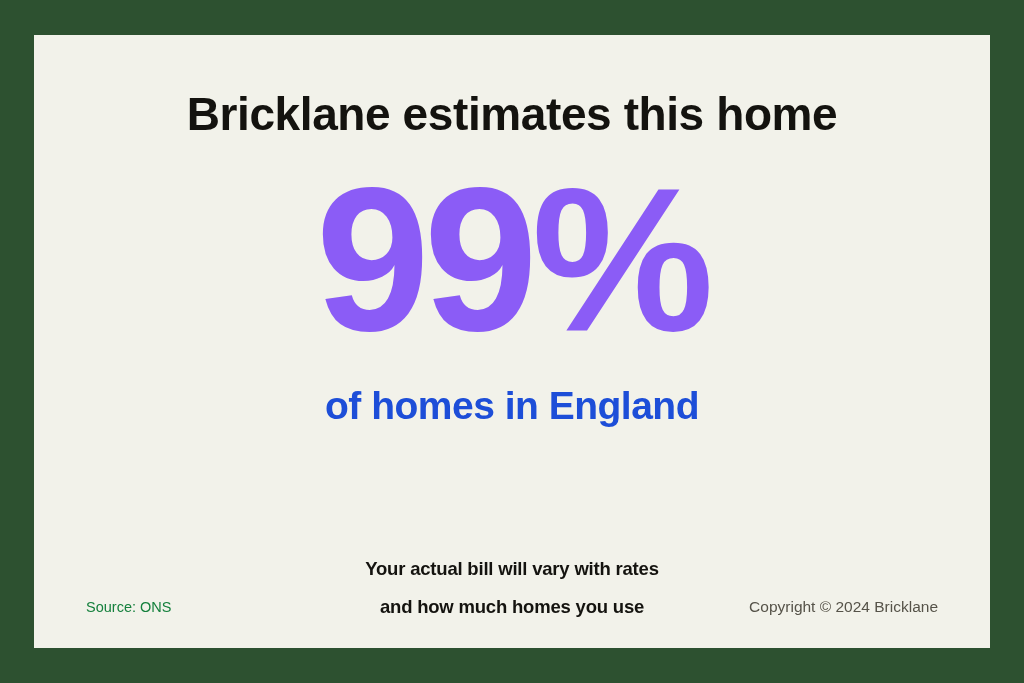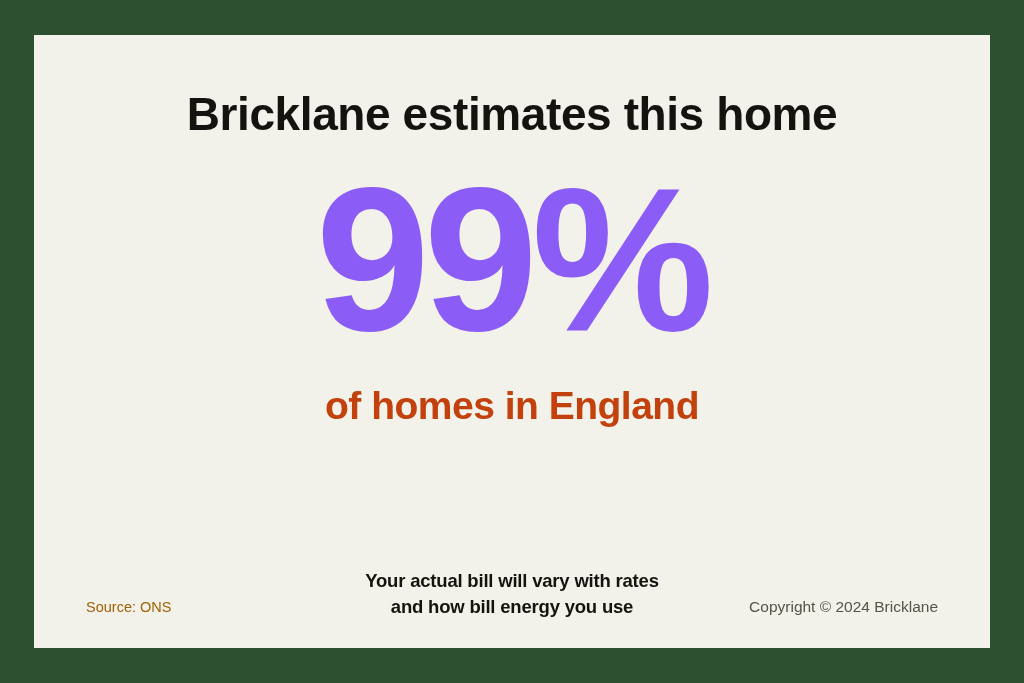--- a/index.html
+++ b/index.html
@@ -64,21 +64,21 @@
     font-family: "Liberation Sans", sans-serif;
     font-size: 205px;
     font-weight: 700;
     line-height: 185px;
     letter-spacing: -6px;
   }
 
   #stat-caption {
     display: block;
     margin-top: 32px;
-    color: #c2410c;
+    color: #1d4ed8;
     font-family: "Liberation Sans", sans-serif;
     font-size: 39px;
     font-weight: 700;
     line-height: 46px;
     letter-spacing: -0.5px;
     text-align: center;
   }
 
   
   #footer-row {
@@ -88,21 +88,21 @@
     bottom: 28px;
     height: 60px;
     display: flex;
     align-items: flex-end;
     justify-content: space-between;
     padding: 0 52px;
     box-sizing: border-box;
   }
 
   #source-note {
-    color: #a16207;
+    color: #15803d;
     font-size: 14.5px;
     font-weight: 400;
     line-height: 18px;
     white-space: nowrap;
     flex: 0 0 auto;
     padding-bottom: 4px;
     width: 200px;
   }
 
   #disclaimer {
@@ -110,20 +110,21 @@
     text-align: center;
     color: #14130f;
     font-size: 18.5px;
     font-weight: 700;
     line-height: 26px;
     letter-spacing: -0.2px;
   }
   #disclaimer .dc-line {
     display: block;
     white-space: nowrap;
+    margin-top: 12px;
   }
 
   #copyright-note {
     color: #565349;
     font-size: 15.5px;
     font-weight: 400;
     line-height: 18px;
     white-space: nowrap;
     flex: 0 0 auto;
     padding-bottom: 4px;
@@ -145,20 +146,20 @@
     <div id="stat-block">
       <span id="stat-value">99%</span>
       <span id="stat-caption">of homes in England</span>
     </div>
 
     <div id="footer-row">
       <div id="source-note">Source: ONS</div>
 
       <div id="disclaimer">
         <span class="dc-line">Your actual bill will vary with rates</span>
-        <span class="dc-line">and how bill energy you use</span>
+        <span class="dc-line">and how much homes you use</span>
       </div>
 
       <div id="copyright-note">Copyright © 2024 Bricklane</div>
     </div>
 
   </div>
 </div>
 
 </body></html>

